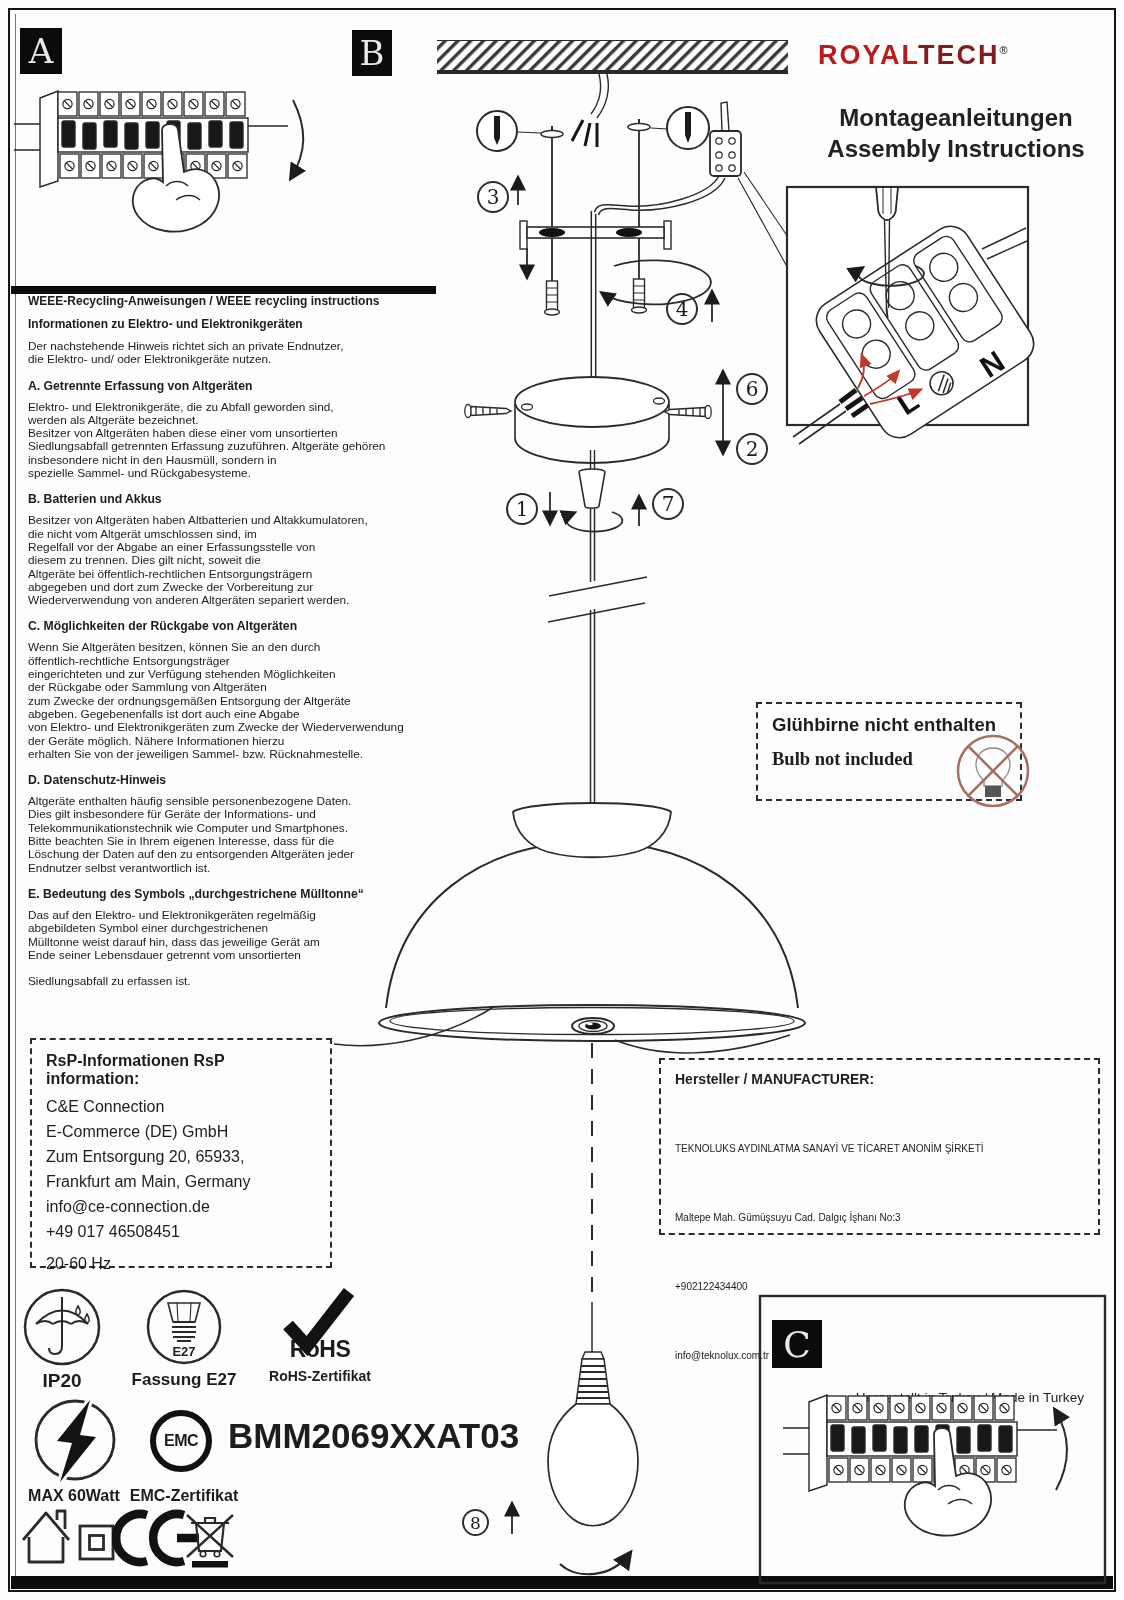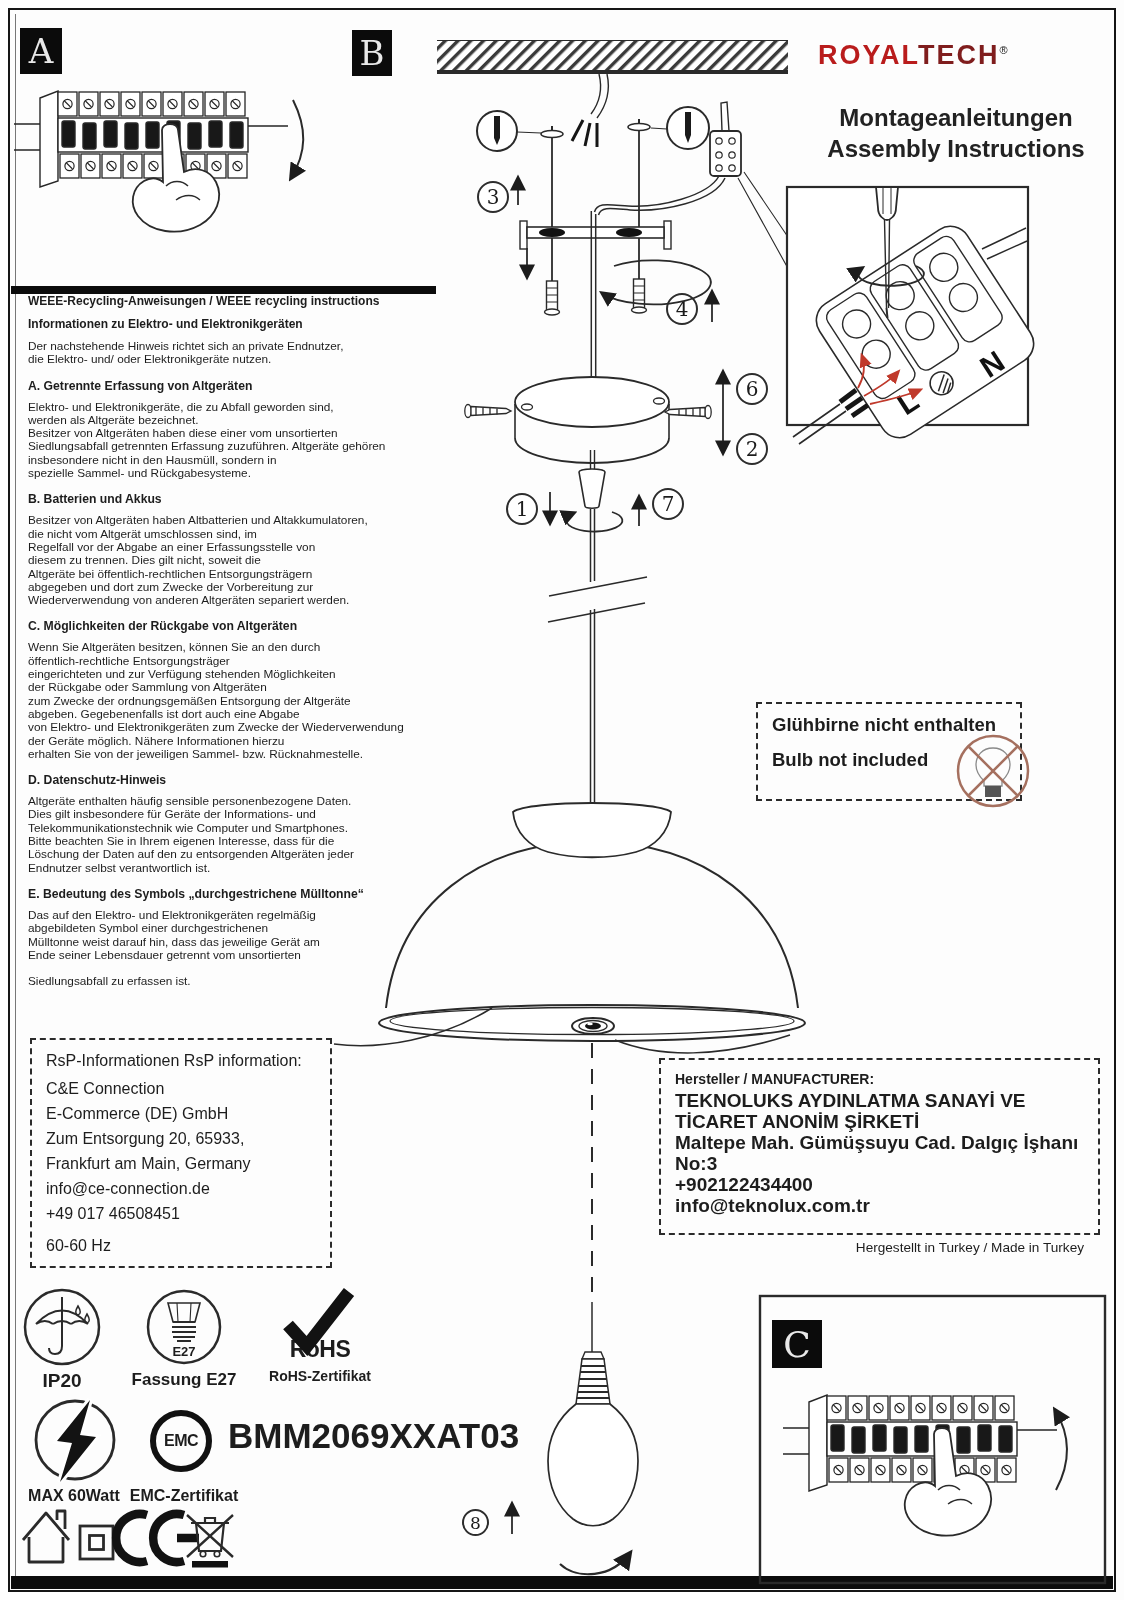--- a/index.html
+++ b/index.html
@@ -15,30 +15,30 @@
   .logo .royal{color:#b91c1c;} .logo .tech{color:#7f1d1d;}
   .logo sup{font-size:11px;font-weight:400;color:#161616;}
   .titles{position:absolute;left:800px;top:102px;width:312px;text-align:center;
           font-size:24px;font-weight:600;line-height:31px;color:#222;}
   .weee{position:absolute;left:28px;top:294px;width:416px;}
   .weee .h{font-size:12px;font-weight:700;margin:0 0 9px 0;}
   .weee .b{font-size:11.8px;font-weight:400;line-height:13.3px;white-space:pre-line;margin:0 0 9px 0;}
   .weee .st{font-size:12.2px;font-weight:700;margin:12px 0 8px 0;}
   .dash{position:absolute;border:2.5px dashed #2b2b2b;background:transparent;}
   .rsp{left:30px;top:1038px;width:302px;height:230px;padding:12px 14px;box-sizing:border-box;}
-  .rsp .t{font-size:16px;font-weight:400;margin-bottom:6px;}
+  .rsp .t{font-size:16px;font-weight:700;margin-bottom:6px;}
   .rsp .l{font-size:16px;font-weight:500;line-height:25px;}
   .rsp .f{font-size:16px;font-weight:500;margin-top:11px;}
   .mfr{left:659px;top:1058px;width:441px;height:177px;padding:9px 14px;box-sizing:border-box;}
   .mfr .t{font-size:14px;font-weight:700;line-height:21px;}
-  .mfr .l{font-size:19px;font-weight:700;line-height:21px;}
+  .mfr .l{font-size:10px;font-weight:400;line-height:21px;margin-top:48px;}
   .mfr .m{font-size:13.6px;font-weight:400;margin-top:24px;text-align:right;}
   .bulbnote{left:756px;top:702px;width:266px;height:99px;padding:10px 0 0 14px;box-sizing:border-box;}
   .bulbnote .d{font-size:18.5px;font-weight:600;}
-  .bulbnote .e{font-size:18.5px;font-weight:600;margin-top:13px;}
+  .bulbnote .e{font-size:18.5px;font-weight:600;margin-top:13px;font-family:Liberation Serif, serif;}
   .step{position:absolute;width:32px;height:32px;border:2px solid #2d2d2d;border-radius:50%;
         background:#fff;display:flex;align-items:center;justify-content:center;
         font-family:"DejaVu Serif",serif;font-size:20px;color:#1c1c1c;box-sizing:border-box;}
   .step.small{width:27px;height:27px;font-size:17px;}
   .cap{position:absolute;font-weight:700;text-align:center;}
   .emcring{position:absolute;left:150px;top:1410px;width:62px;height:62px;border:6px solid #111;
            border-radius:50%;box-sizing:border-box;display:flex;align-items:center;justify-content:center;
            font-size:16px;font-weight:800;letter-spacing:-0.5px;}
   svg.overlay{position:absolute;inset:0;pointer-events:none;}
 </style>
@@ -114,21 +114,21 @@
   </div>
 
   <div class="dash rsp">
     <div class="t">RsP-Informationen RsP information:</div>
     <div class="l">C&amp;E Connection</div>
     <div class="l">E-Commerce (DE) GmbH</div>
     <div class="l">Zum Entsorgung 20, 65933,</div>
     <div class="l">Frankfurt am Main, Germany</div>
     <div class="l">info@ce-connection.de</div>
     <div class="l">+49 017 46508451</div>
-    <div class="f">60-60 Hz</div>
+    <div class="f">20-60 Hz</div>
   </div>
 
   <div class="dash mfr">
     <div class="t">Hersteller / MANUFACTURER:</div>
     <div class="l">TEKNOLUKS AYDINLATMA SANAYİ VE TİCARET ANONİM ŞİRKETİ</div>
     <div class="l">Maltepe Mah. Gümüşsuyu Cad. Dalgıç İşhanı No:3</div>
     <div class="l">+902122434400</div>
     <div class="l">info@teknolux.com.tr</div>
     <div class="m">Hergestellt in Turkey / Made in Turkey</div>
   </div>

